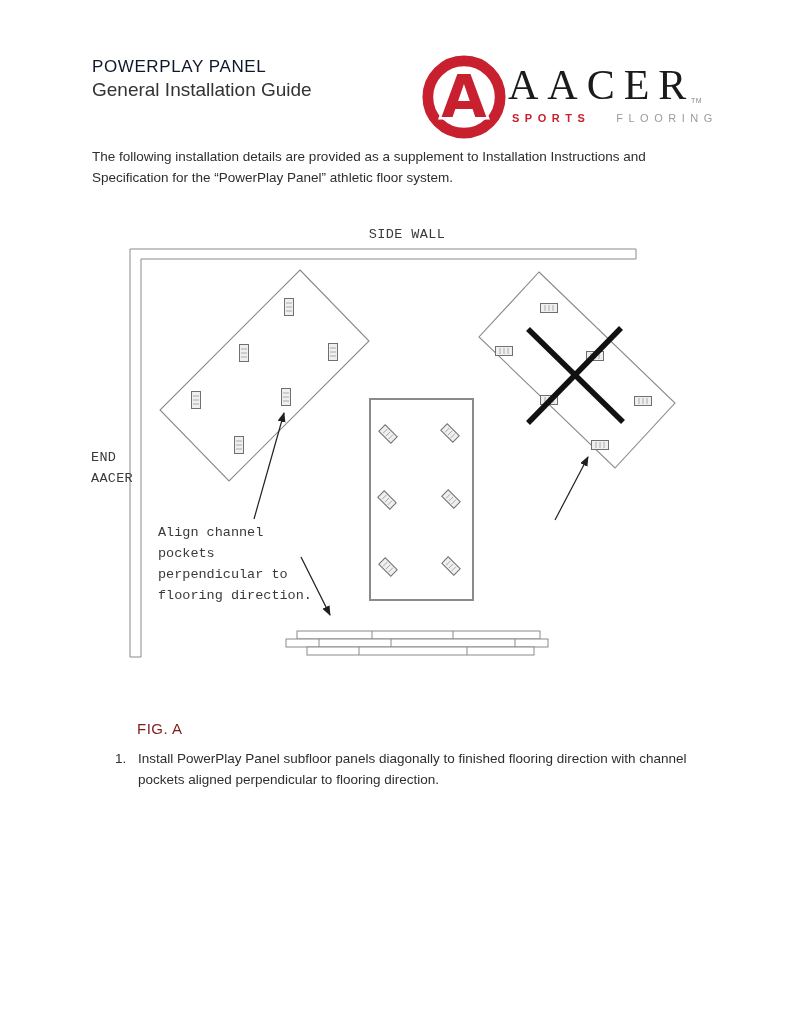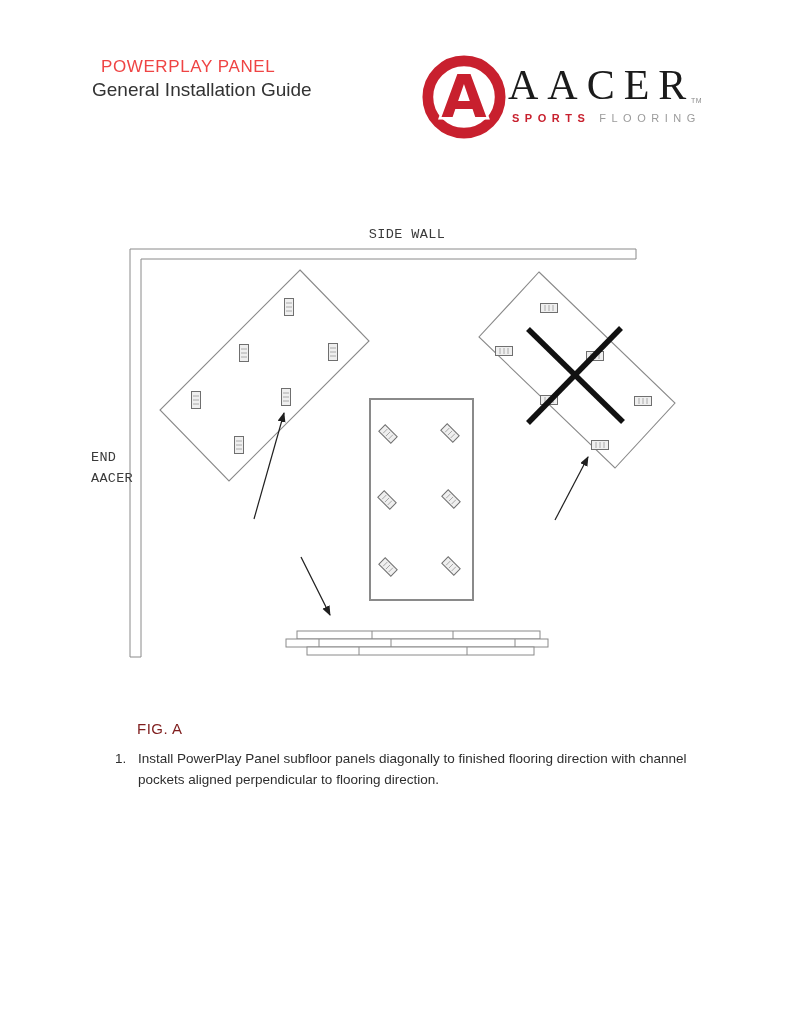--- a/index.html
+++ b/index.html
@@ -11,36 +11,36 @@
   .page{
     position:relative;
     width:791px;height:1024px;
     margin:0 auto;
     background:#ffffff;
     font-family:"Liberation Sans", sans-serif;
     color:var(--ink);
     overflow:hidden;
   }
   .title{
-    position:absolute;left:101px;top:57px;
-    font-size:17px;letter-spacing:0.6px;color:#ef4444;
+    position:absolute;left:92px;top:57px;
+    font-size:17px;letter-spacing:0.6px;color:#0f172a;
   }
   .subtitle{
     position:absolute;left:92px;top:79px;
     font-size:19px;color:#333;
   }
   .logo-mark{position:absolute;left:420px;top:54px;width:88px;height:86px;}
   .brand{
     position:absolute;left:508px;top:64px;
     font-family:"Liberation Serif", serif;
     font-size:42px;line-height:42px;letter-spacing:9px;color:#1b1b1b;
   }
   .tm{position:absolute;left:691px;top:97px;font-size:7px;color:#8c8c8c;letter-spacing:0.5px;}
   .tagline{position:absolute;left:512px;top:112px;font-size:11px;letter-spacing:5.5px;}
-  .tag-red{color:var(--brand-red);font-weight:700;margin-right:9px;}
+  .tag-red{color:var(--brand-red);font-weight:700;margin-right:26px;}
   .tag-gray{color:var(--tag-gray);}
   .intro{
     position:absolute;left:92px;top:146px;width:612px;margin:0;
     font-size:13.5px;line-height:21px;color:#2e2e2e;
   }
   .figure{position:absolute;left:85px;top:225px;width:625px;height:450px;}
   .lbl{position:absolute;font-size:13.5px;color:#3a3a3a;font-family:Liberation Mono, monospace;}
   .side-wall{left:352px;top:227px;width:110px;text-align:center;white-space:nowrap;letter-spacing:0.4px;}
   .end-wall{left:91px;top:447px;width:52px;line-height:21px;letter-spacing:0.3px;}
   .callout-left{left:158px;top:522px;width:168px;line-height:21px;}
@@ -67,20 +67,21 @@
   <svg class="logo-mark" viewBox="0 0 88 88" aria-hidden="true">
     <circle cx="44" cy="44" r="37" fill="none" stroke="var(--brand-red)" stroke-width="11"></circle>
     <text x="44" y="64" text-anchor="middle" font-size="60" font-weight="bold" font-family="DejaVu Sans, sans-serif" fill="var(--brand-red)" stroke="#ffffff" stroke-width="5" paint-order="stroke">A</text>
   </svg>
   <div class="brand">AACER</div>
   <div class="tm">TM</div>
   <div class="tagline">
     <span class="tag-red">SPORTS</span><span class="tag-gray">FLOORING</span>
   </div>
 
+  <p class="intro">The following installation details are provided as a supplement to Installation Instructions and Specification for the “PowerPlay Panel” athletic floor system.</p>
 
   <svg class="figure" viewBox="85 225 625 450" fill="none">
     <defs>
       <marker id="arr" markerUnits="userSpaceOnUse" markerWidth="12" markerHeight="10" refX="9" refY="4" orient="auto">
         <path d="M0,0 L10,4 L0,8 Z" fill="#1f1f1f"></path>
       </marker>
 
       <g id="pv">
         <rect x="-4.5" y="-8.5" width="9" height="17" fill="#efefef" stroke="#6f6f6f" stroke-width="1"></rect>
         <line x1="-3" y1="-4" x2="3" y2="-4" stroke="#9a9a9a" stroke-width="0.8"></line>
@@ -148,20 +149,21 @@
 
     <g stroke="#1f1f1f" stroke-width="1.2">
       <line x1="254" y1="519" x2="284" y2="413" marker-end="url(#arr)"></line>
       <line x1="301" y1="557" x2="330" y2="615" marker-end="url(#arr)"></line>
       <line x1="555" y1="520" x2="588" y2="457" marker-end="url(#arr)"></line>
     </g>
   </svg>
 
   <div class="lbl side-wall">SIDE WALL</div>
   <div class="lbl end-wall">END AACER</div>
+  <div class="lbl callout-left">Align channel pockets perpendicular to flooring direction.</div>
   <div class="fig-caption">FIG. A</div>
 
   <div class="instruction">
     <span class="num">1.</span>
     <span class="txt">Install PowerPlay Panel subfloor panels diagonally to finished flooring direction with channel pockets aligned perpendicular to flooring direction.</span>
   </div>
 
 </div>
 
 </body></html>

